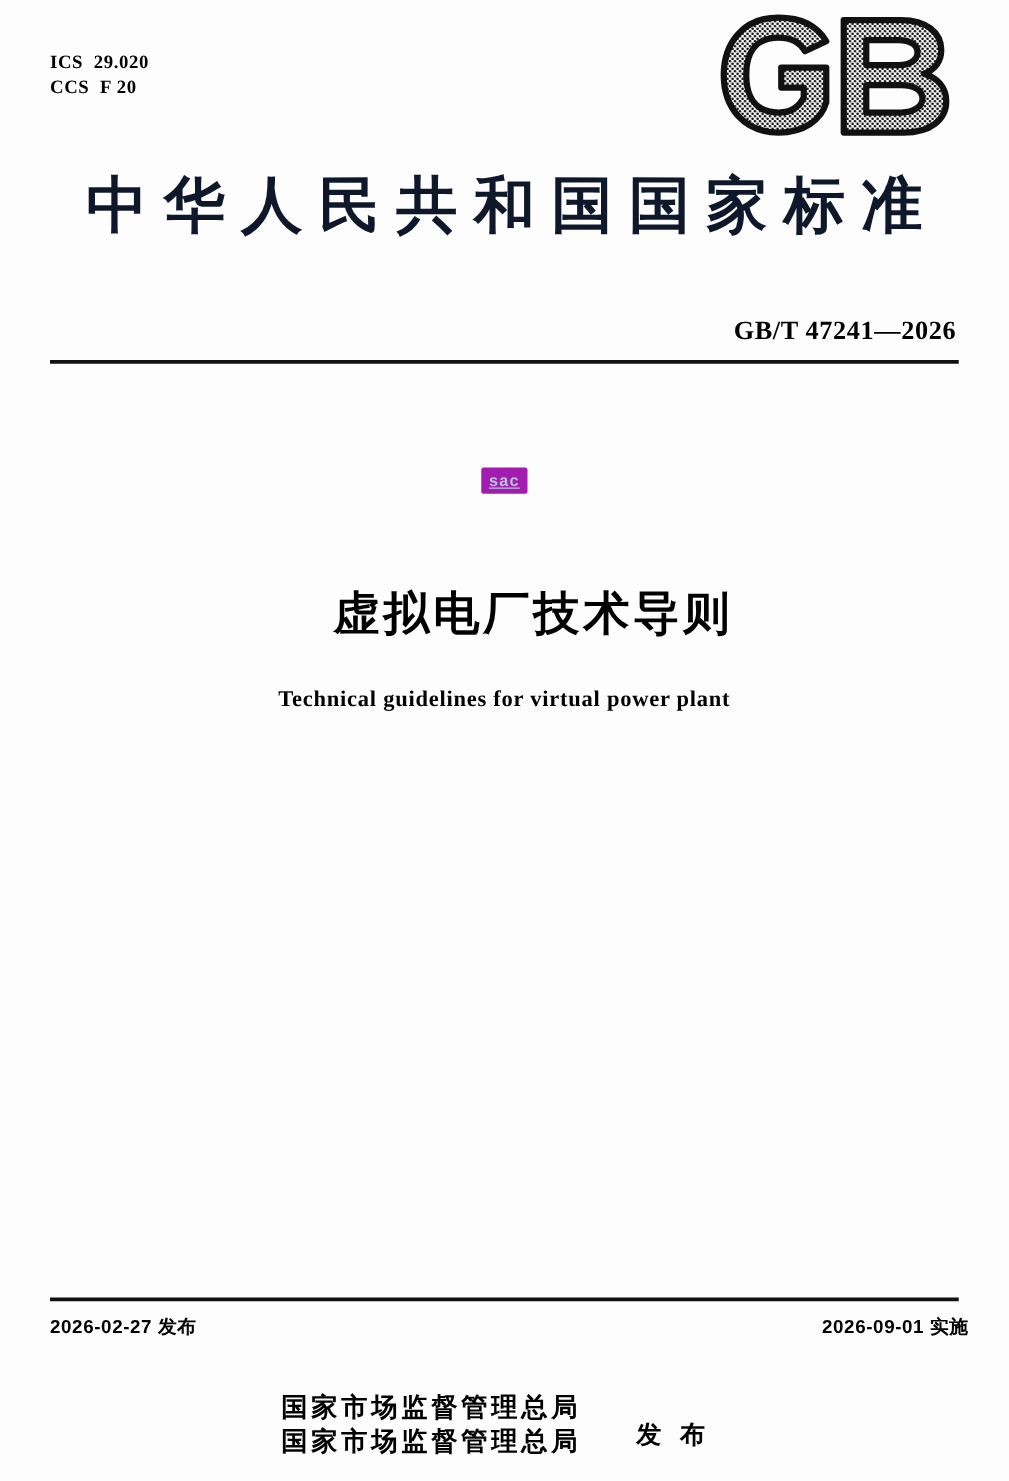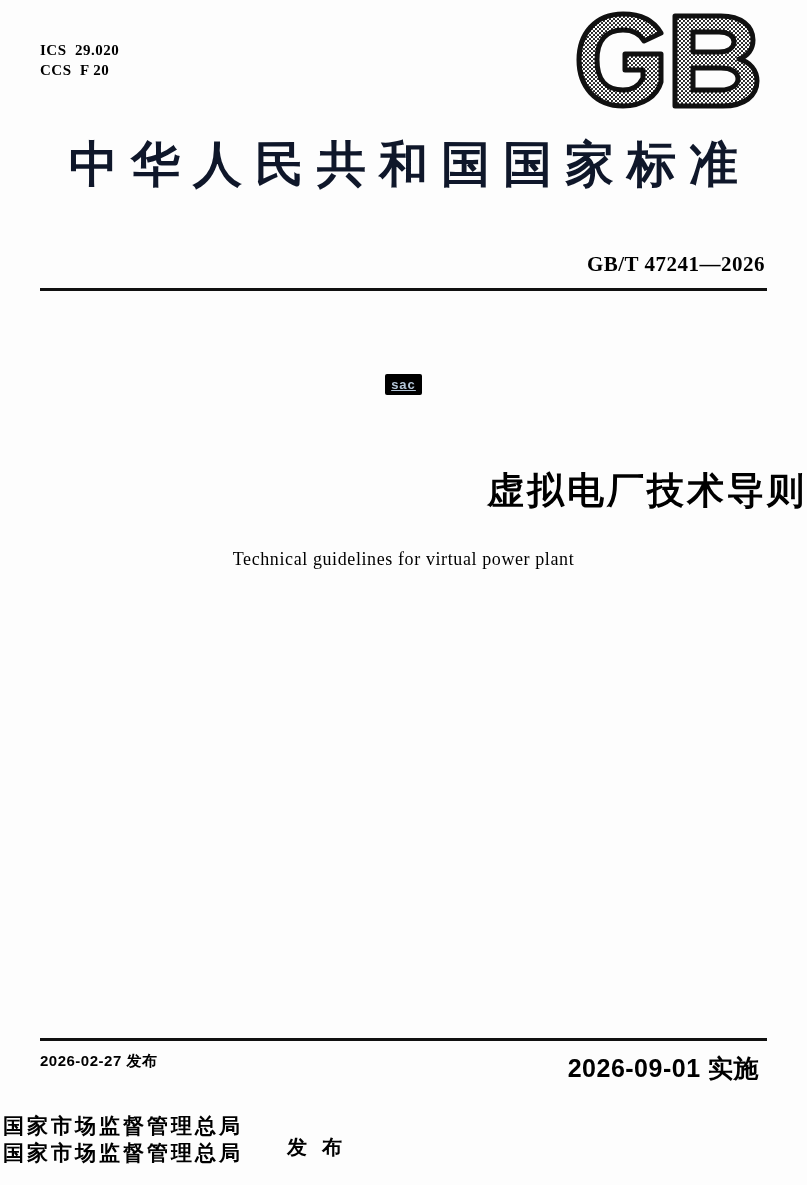--- a/index.html
+++ b/index.html
@@ -101,77 +101,77 @@
     font-family: "Liberation Sans", sans-serif;
     font-size: 13px;
     font-weight: bold;
     letter-spacing: 1px;
     color: #c9d6e4;
     background: transparent;
   }
   .sac-mark span {
     display: inline-block;
     padding: 3px 6px;
-    background: #000000;
+    background: #a21caf;
     color: #b4c6d8;
     border-radius: 2px;
     text-decoration: underline;
   }
 
   
   .doc-title-cn {
     position: absolute;
     left: 0; right: 0;
     top: 466px;
-    text-align: right;
+    text-align: center;
     font-family: "Liberation Serif", serif;
     font-weight: bold;
     font-size: 37px;
     letter-spacing: 3px;
     text-indent: 3px;
     padding-left: 43px;
   }
   .doc-title-en {
     position: absolute;
     left: 0; right: 0;
     top: 549px;
     text-align: center;
     font-family: "Liberation Serif", serif;
-    font-weight: normal;
+    font-weight: bold;
     font-size: 18px;
     letter-spacing: 0.6px;
   }
 
   
   .date-issue {
     position: absolute;
     left: 40px;
     top: 1052px;
     font-family: Liberation Sans, sans-serif;
     font-size: 15px;
     font-weight: bold;
     letter-spacing: 0.5px;
   }
   .date-impl {
     position: absolute;
-    right: 48px;
+    right: 32px;
     top: 1052px;
     font-family: "Liberation Sans", sans-serif;
-    font-size: 25px;
+    font-size: 15px;
     font-weight: bold;
     letter-spacing: 0.5px;
   }
 
   
   .issuer-block {
     position: absolute;
     left: 0; right: 16px;
     top: 1113px;
     display: flex;
-    justify-content: flex-start;
+    justify-content: center;
     align-items: center;
     gap: 12px;
   }
   .issuer-names {
     font-family: "Liberation Serif", serif;
     font-weight: bold;
     font-size: 21px;
     line-height: 27px;
     letter-spacing: 3px;
     text-align: center;

